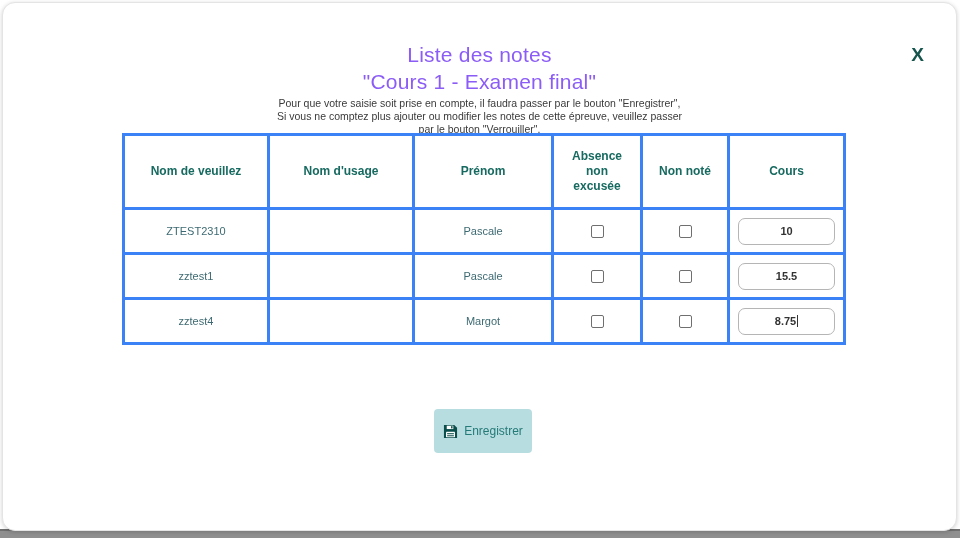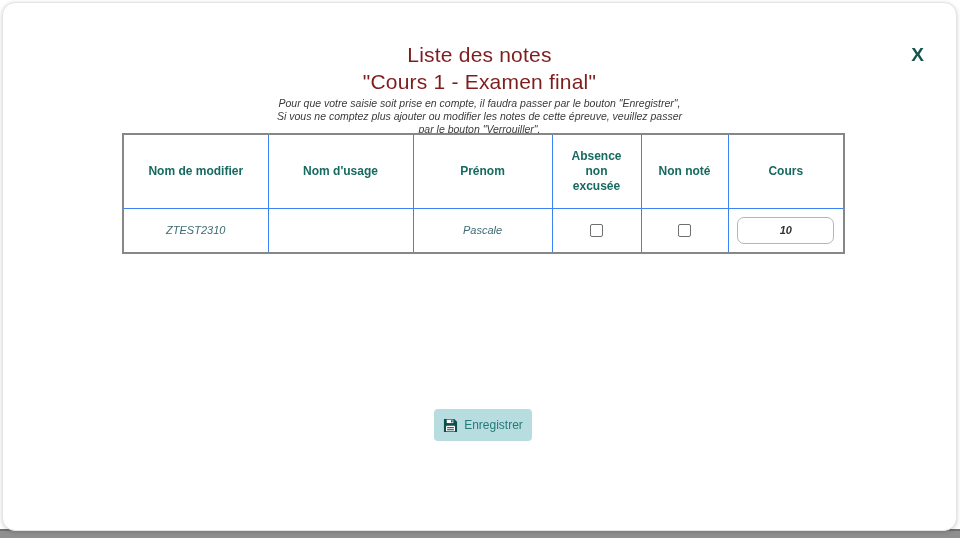--- a/index.html
+++ b/index.html
@@ -39,60 +39,58 @@
     line-height: 1;
     letter-spacing: 0;
   }
   .title-block {
     padding-top: 38px;
     text-align: center;
   }
   .title-line {
     font-size: 21px;
     font-weight: 500;
-    color: #7f1d1d;
+    color: #8b5cf6;
     line-height: 27px;
     letter-spacing: 0.2px;
   }
   .subtitle {
     margin-top: 2px;
     text-align: center;
     font-size: 10.5px;
     line-height: 13px;
     color: #3a3a3a;
     white-space: pre-line;
-    font-style: italic;
   }
   
   table.notes {
     position: absolute;
     left: 119px; top: 130px;
     width: 721px;
     border-collapse: collapse;
     table-layout: fixed;
     border: 2px solid #878787;
   }
   table.notes th, table.notes td {
-    border: 1px solid #3b82f6;
+    border: 3px solid #3b82f6;
     text-align: center;
     vertical-align: middle;
   }
   table.notes th {
     height: 74px;
     font-size: 12px;
     font-weight: bold;
     color: #176a60;
     padding: 0 14px;
     line-height: 15px;
   }
   table.notes td {
     height: 45px;
     font-size: 11px;
     color: #3d6a72;
-    font-style: italic;
   }
   
   .checkbox {
     display: inline-block;
     width: 13px; height: 13px;
     background: #ffffff;
     border: 1px solid #6f6f6f;
     border-radius: 2px;
     position: relative;
     vertical-align: middle;
@@ -140,21 +138,21 @@
     position: absolute;
     left: 0; top: 406px;
     width: 960px;
     display: flex;
     flex-direction: column;
     align-items: center;
     gap: 9px;
   }
   .action-btn {
     min-width: 98px;
-    height: 32px;
+    height: 44px;
     display: inline-flex;
     align-items: center;
     justify-content: center;
     gap: 6px;
     background: #b8dde1;
     border: none;
     border-radius: 4px;
     padding: 0 4px;
     font-family: inherit;
     font-size: 12px;
@@ -184,36 +182,52 @@
     <colgroup>
       <col style="width:145px">
         <col style="width:145px">
         <col style="width:139px">
       <col style="width:89px">
         <col style="width:87px">
         <col style="width:116px">
     </colgroup>
     <thead>
       <tr>
-        <th>Nom de modifier</th>
+        <th>Nom de veuillez</th>
         <th>Nom d'usage</th>
         <th>Prénom</th>
         <th>Absence non excusée</th>
         <th>Non noté</th>
         <th>Cours</th>
       </tr>
     </thead>
     <tbody>
       <tr>
         <td>ZTEST2310</td>
         <td></td>
         <td>Pascale</td>
         <td><span class="checkbox" data-checked="false"></span></td>
         <td><span class="checkbox" data-checked="false"></span></td>
         <td><span class="note-input" role="textbox" data-disabled="false">10</span></td>
+      </tr>
+      <tr>
+        <td>zztest1</td>
+        <td></td>
+        <td>Pascale</td>
+        <td><span class="checkbox" data-checked="false"></span></td>
+        <td><span class="checkbox" data-checked="false"></span></td>
+        <td><span class="note-input" role="textbox" data-disabled="false">15.5</span></td>
+      </tr>
+      <tr>
+        <td>zztest4</td>
+        <td></td>
+        <td>Margot</td>
+        <td><span class="checkbox" data-checked="false"></span></td>
+        <td><span class="checkbox" data-checked="false"></span></td>
+        <td><span class="note-input" role="textbox" data-focused="true" data-disabled="false">8.75</span></td>
       </tr>
     </tbody>
   </table>
 
   <div class="actions">
     <button class="action-btn">
       <span style="display:inline-flex">
         <svg width="15" height="15" viewBox="0 0 16 16">
           <path d="M1 1 h11 l3 3 v11 h-14 z" fill="#0b4f4c"></path>
           <rect x="4" y="1.8" width="7" height="3.6" fill="#ffffff"></rect>

